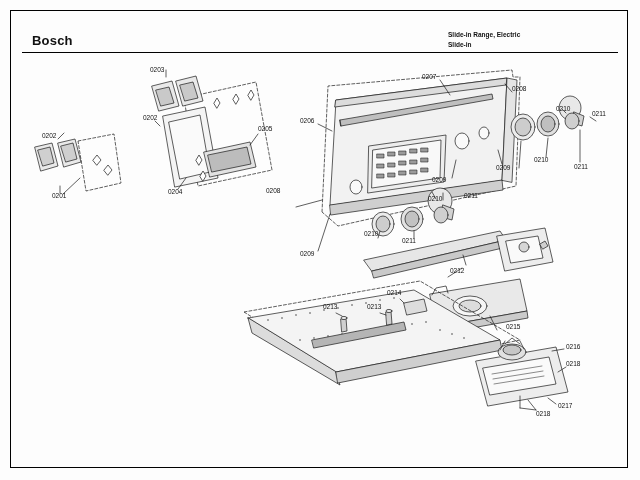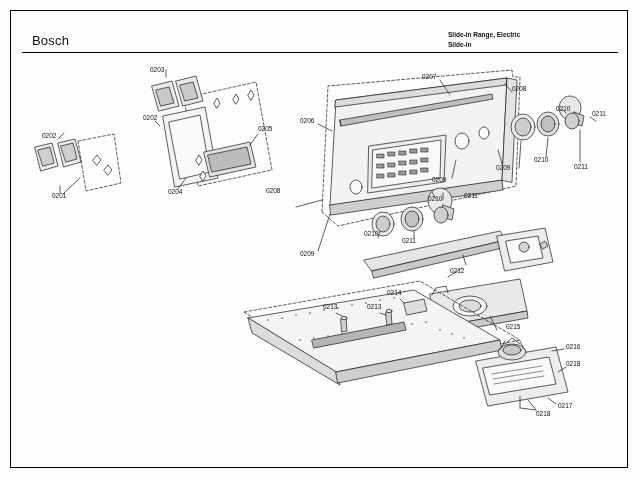--- a/index.html
+++ b/index.html
@@ -14,21 +14,21 @@
     position:absolute;left:0;top:0;width:640px;height:480px;
     background:#fdfdfd;
   }
   .border-frame{
     position:absolute;left:10px;top:10px;width:618px;height:458px;
     border:1px solid #000;
     box-sizing:border-box;
   }
   .brand{
     position:absolute;left:32px;top:33px;
-    font-size:13px;font-weight:normal;color:#111;
+    font-size:13px;font-weight:bold;color:#111;
     letter-spacing:0.2px;
   }
   .header-rule{
     position:absolute;left:22px;top:52px;width:596px;height:1px;background:#000;
   }
   .title-line1{
     position:absolute;left:448px;top:31px;
     font-size:6.5px;font-weight:bold;color:#111;
   }
   .title-line2{

